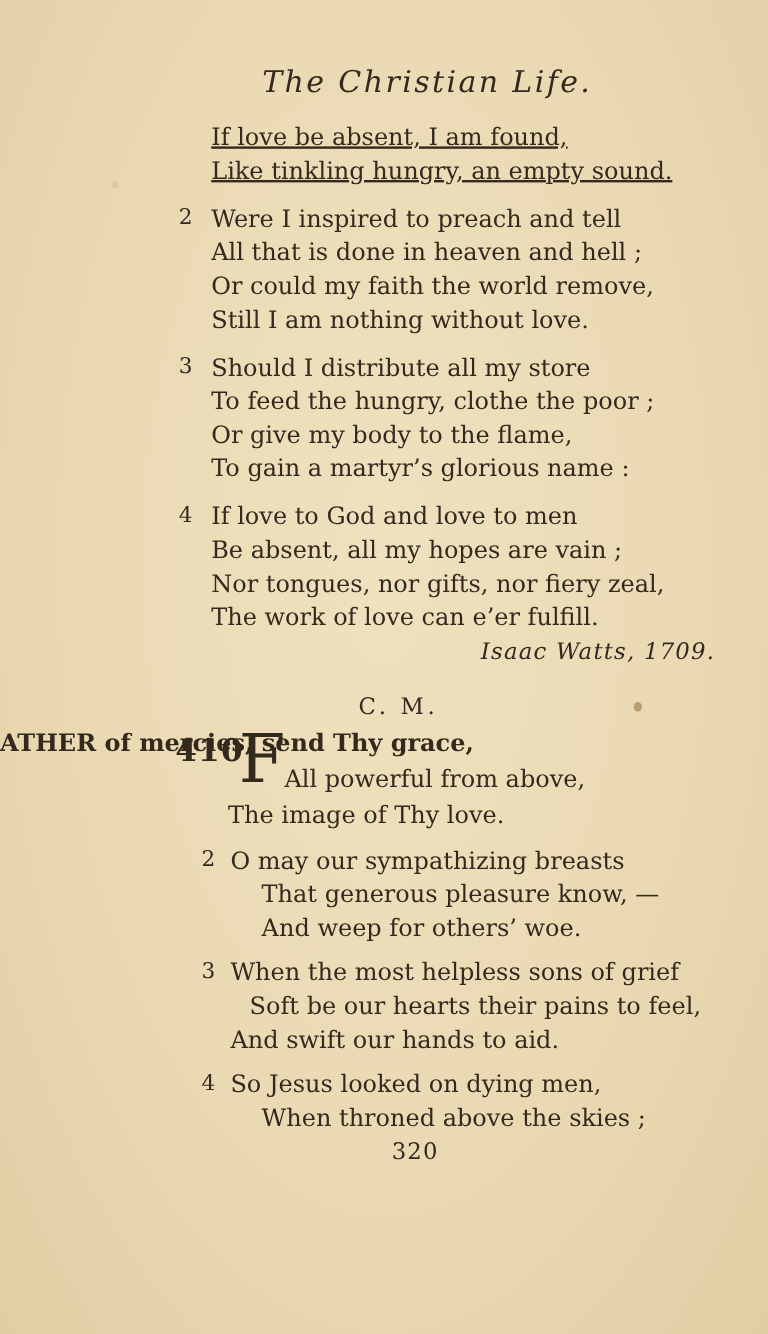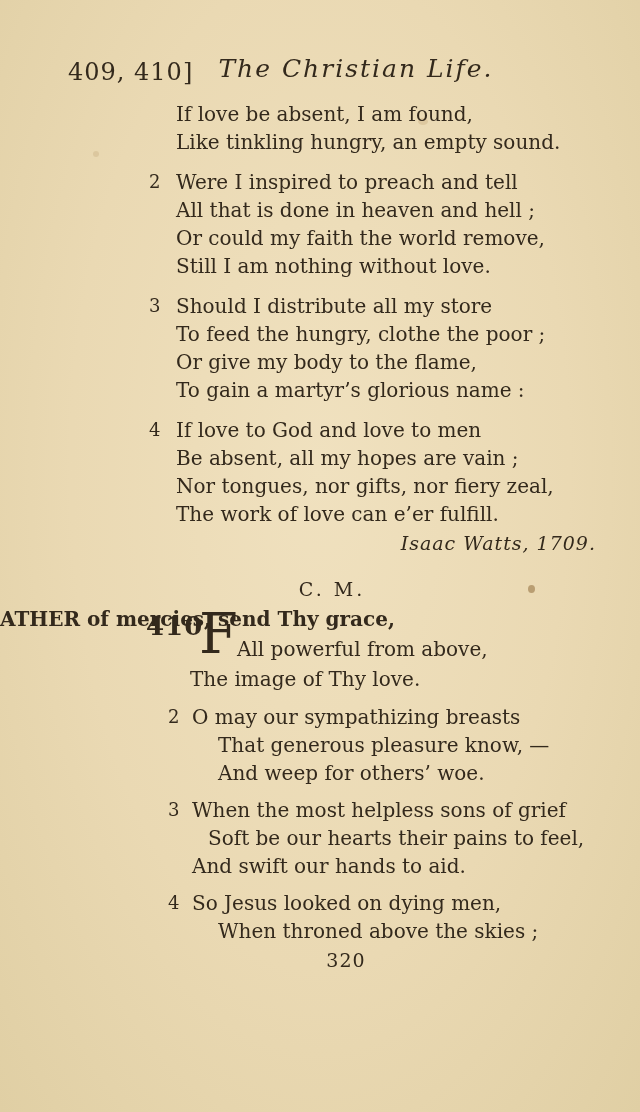--- a/index.html
+++ b/index.html
@@ -21,21 +21,21 @@
   .running-title{
     position:absolute;left:356px;top:-2px;transform:translateX(-50%);
     font-style:italic;font-size:25px;letter-spacing:2px;white-space:nowrap;
   }
 
   .main{position:absolute;top:100px;left:0;width:100%;}
   .line{font-size:20px;line-height:28px;white-space:nowrap;}
 
   
   .hymn-409 .stanza{position:relative;margin-left:176px;margin-top:12px;}
-  .hymn-409 .stanza.cont{margin-top:0;}
+  .hymn-409 .stanza.cont{margin-top:0;text-decoration:underline;}
   .vnum{position:absolute;left:-27px;top:3px;font-size:18px;}
   .attribution{margin-top:4px;text-align:right;padding-right:44px;font-style:italic;font-size:19px;letter-spacing:1px;}
 
   
   .hymn-410 .meter{margin-top:24px;text-align:center;font-size:19px;letter-spacing:3px;transform:translateX(12px);}
   .opening{position:relative;margin-top:4px;}
   .opening .line{line-height:30px;}
   .hymn-number{position:absolute;left:146px;top:7px;font-weight:bold;font-size:26px;letter-spacing:1px;}
   .dropcap{position:absolute;left:199px;top:5px;font-size:56px;line-height:50px;}
   .opening .ol1{font-weight:bold;}
@@ -52,21 +52,20 @@
 </style>
 </head>
 <body>
 
 <div class="page">
   <div class="speck s1"></div>
   <div class="speck s2"></div>
   <div class="speck s3"></div>
 
   <header class="header">
-    <span class="folio">409, 410]</span>
     <span class="running-title">The Christian Life.</span>
   </header>
 
   <main class="main">
 
     <section class="hymn hymn-409">
       <div class="stanza cont">
         <div class="line">If love be absent, I am found,</div>
         <div class="line">Like tinkling hungry, an empty sound.</div>
       </div>

